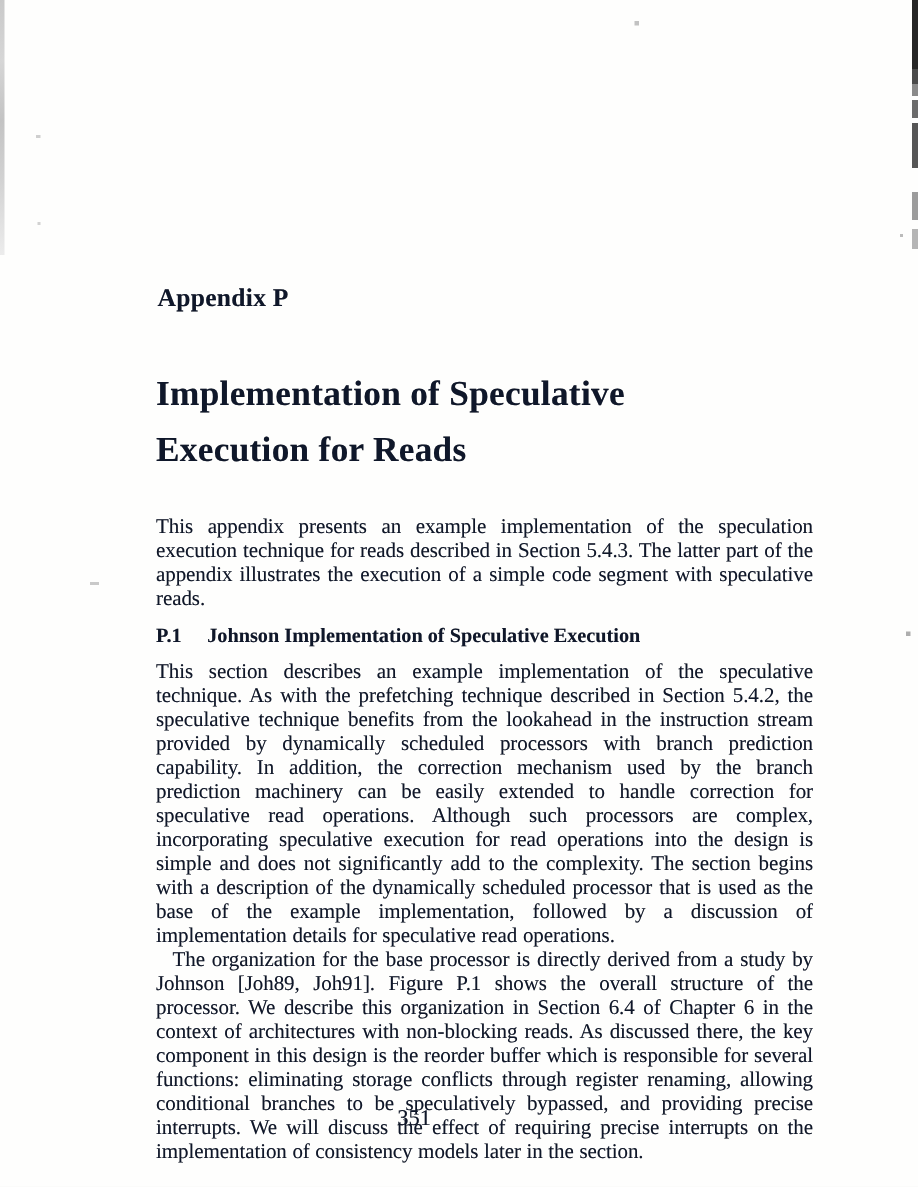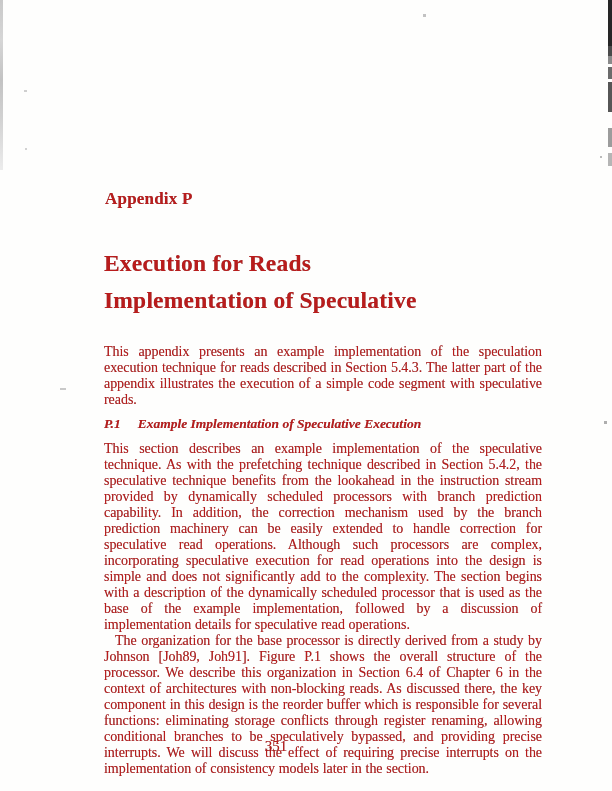--- a/index.html
+++ b/index.html
@@ -6,21 +6,21 @@
   body {
     width: 612px; height: 791px;
     background: #f4f4f2;
     font-family: "Liberation Serif", serif;
   }
   .page {
     position: relative;
     width: 612px; height: 791px;
     background: #fefefd;
     overflow: hidden;
-    color: #b91c1c;
+    color: #0f172a;
     text-shadow: 0 0 0.4px rgba(30,30,30,0.45); 
   }
 
   
   .edge-strip-left {
     position: absolute; left: 0; top: 0; width: 3px; height: 170px;
     background: linear-gradient(to bottom,
       #c9c9c9 0px, #d6d6d6 40px, #c3c3c3 80px, #d2d2d2 120px, #ececec 170px);
   }
   .edge-strip-right {
@@ -57,21 +57,20 @@
     font-size: 23.5px; font-weight: bold; line-height: 37px;
     letter-spacing: 0.2px;
   }
   .intro {
     position: absolute; left: 104px; top: 344px; width: 438px;
   }
   .section-heading {
     position: absolute; left: 104px; top: 416px;
     font-size: 13.5px; font-weight: bold;
     display: flex;
-    font-style: italic;
   }
   .section-heading .sec-num { margin-right: 17px; }
   .section-body {
     position: absolute; left: 104px; top: 441px; width: 438px;
   }
   .body-para {
     margin: 0;
     font-size: 14px; line-height: 16px;
     text-align: justify;
     letter-spacing: -0.05px;
@@ -94,31 +93,31 @@
   <div class="speck s1"></div>
   <div class="speck s2"></div>
   <div class="speck s3"></div>
   <div class="speck s4"></div>
   <div class="speck s5"></div>
   <div class="speck s6"></div>
 
   <div class="appendix-label">Appendix P</div>
 
   <div class="doc-title">
+    <div>Implementation of Speculative</div>
     <div>Execution for Reads</div>
-    <div>Implementation of Speculative</div>
   </div>
 
   <div class="intro">
       <p class="body-para"><span class="">This appendix presents an example implementation of the speculation execution technique for reads described in Section 5.4.3.  The latter part of the appendix illustrates the execution of a simple code segment with speculative reads.</span></p>
     </div>
 
   <div class="section-heading">
     <span class="sec-num">P.1</span>
-    <span>Example Implementation of Speculative Execution</span>
+    <span>Johnson Implementation of Speculative Execution</span>
   </div>
 
   <div class="section-body">
       <p class="body-para"><span class="">This section describes an example implementation of the speculative technique.  As with the prefetching technique described in Section 5.4.2, the speculative technique benefits from the lookahead in the instruction stream provided by dynamically scheduled processors with branch prediction capability.  In addition, the correction mechanism used by the branch prediction machinery can be easily extended to handle correction for speculative read operations.  Although such processors are complex, incorporating speculative execution for read operations into the design is simple and does not significantly add to the complexity.  The section begins with a description of the dynamically scheduled processor that is used as the base of the example implementation, followed by a discussion of implementation details for speculative read operations.</span></p>
       <p class="body-para indent"><span class="">The organization for the base processor is directly derived from a study by Johnson [Joh89, Joh91].  Figure P.1 shows the overall structure of the processor.  We describe this organization in Section 6.4 of Chapter 6 in the context of architectures with non-blocking reads.  As discussed there, the key component in this design is the </span><span class="em">reorder buffer</span><span class=""> which is responsible for several functions: eliminating storage conflicts through register renaming, allowing conditional branches to be speculatively bypassed, and providing precise interrupts.  We will discuss the effect of requiring precise interrupts on the implementation of consistency models later in the section.</span></p>
     </div>
 
   <div class="page-number">351</div>
 </div>
 

